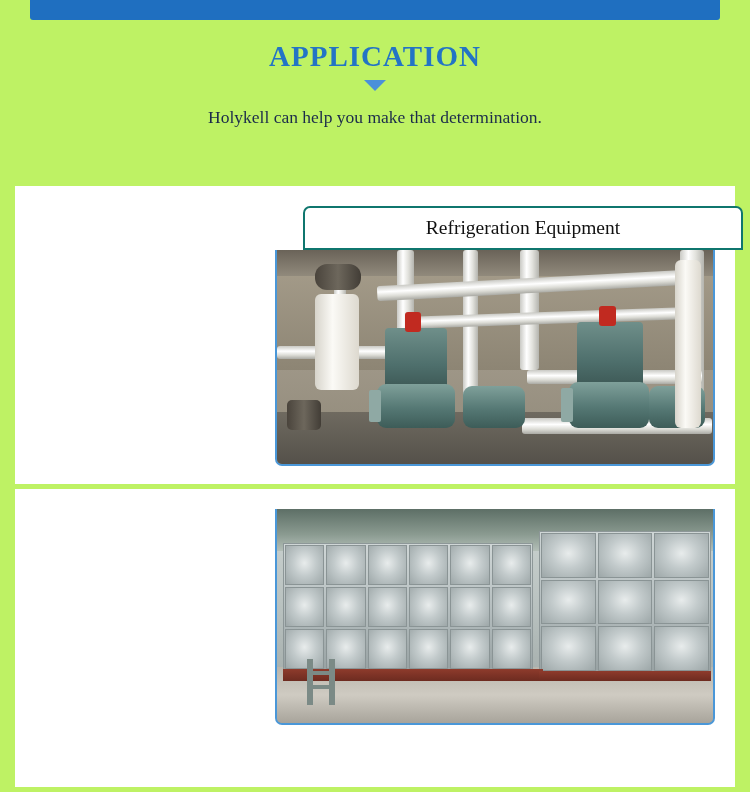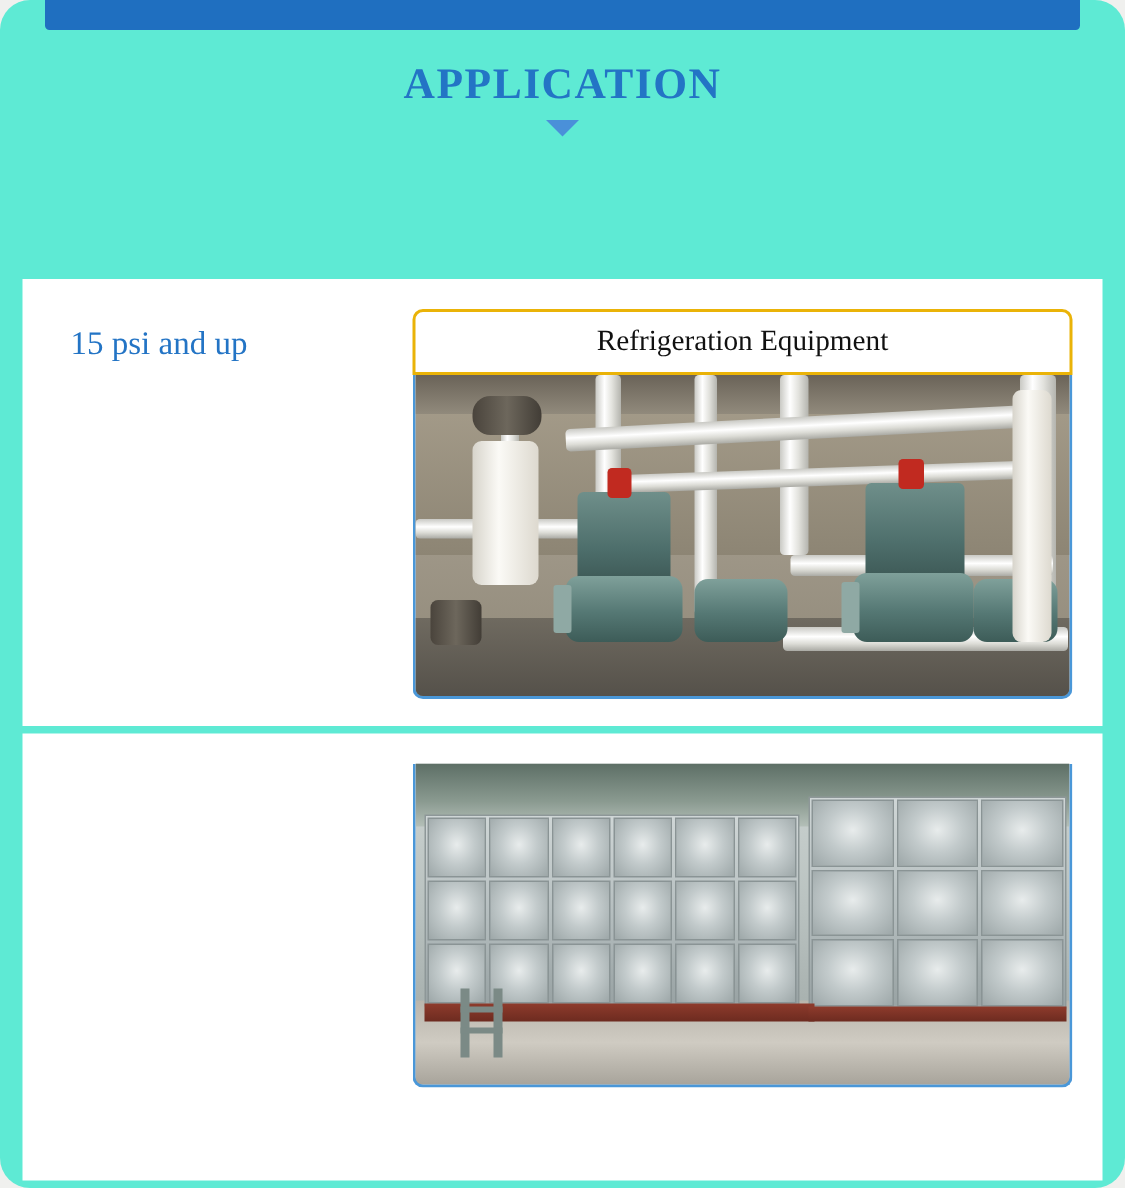--- a/index.html
+++ b/index.html
@@ -11,22 +11,21 @@
     height: 792px;
     background: #f0f0ee;
     font-family: "Liberation Sans", sans-serif;
     overflow: hidden;
   }
 
   .page {
     position: relative;
     width: 750px;
     height: 792px;
-    background: #5eead4;
-    border-radius: 20px;
+    background: #bef264;
   }
 
   
   .top-bar {
     position: absolute;
     left: 30px;
     top: 0;
     width: 690px;
     height: 20px;
     background: #1f6fc0;
@@ -102,30 +101,31 @@
     top: 20px;
     width: 440px;
     height: 260px;
   }
 
   .media-title {
     position: relative;
     box-sizing: border-box;
     width: 100%;
     height: 44px;
-    border: 2px solid #eab308;
+    border: 2px solid #0f766e;
     border-radius: 7px 7px 0 0;
     background: #ffffff;
     color: #111111;
     font-family: "Liberation Serif", serif;
     font-size: 19.5px;
     display: flex;
     align-items: center;
     justify-content: center;
     z-index: 2;
+    margin-left: 28px;
   }
 
   .photo {
     position: relative;
     width: 100%;
     height: 216px;
     border: 2px solid #4a97d8;
     border-top: none;
     border-radius: 0 0 7px 7px;
     box-sizing: border-box;
@@ -240,26 +240,26 @@
 <body>
 
 <div class="page">
 
   <div class="top-bar"></div>
 
   <div class="header">
     <h1 class="app-title">APPLICATION</h1>
     <div class="arrow-down"></div>
     <div class="subtitle">
+      <div>Holykell can help you make that determination.</div>
     </div>
   </div>
 
   <div class="card" id="card-0">
     <div class="card-inner">
-      <div class="psi-label">15 psi and up</div>
       <div class="media-block">
         <div class="media-title">Refrigeration Equipment</div>
         <div class="photo refrig">
           <div class="backwall"></div>
           <div class="ceilstrip"></div>
           <div class="floor"></div>
 
           <div class="pipe-v" style="left:120px; top:0; width:17px; height:150px;"></div>
           <div class="pipe-v" style="left:186px; top:0; width:15px; height:160px;"></div>
           <div class="pipe-v" style="left:243px; top:0; width:19px; height:120px;"></div>

